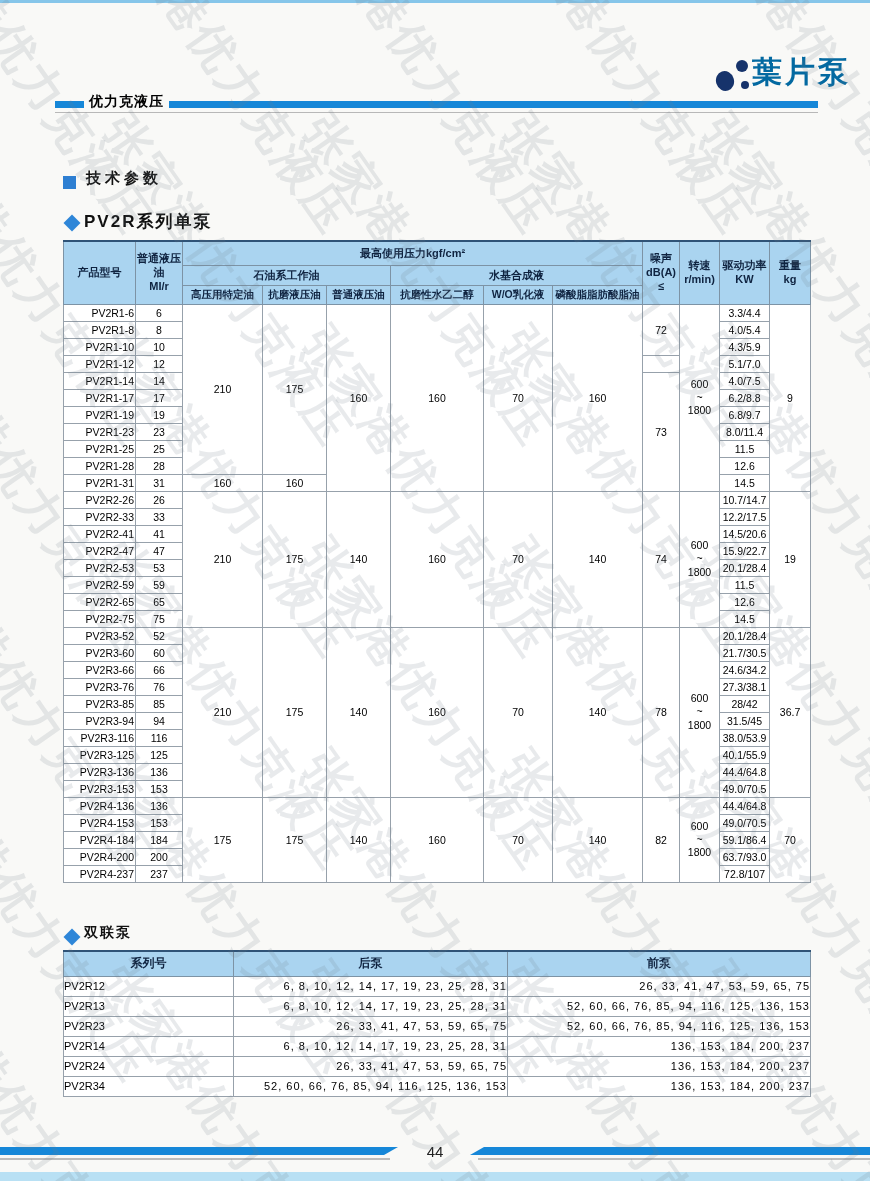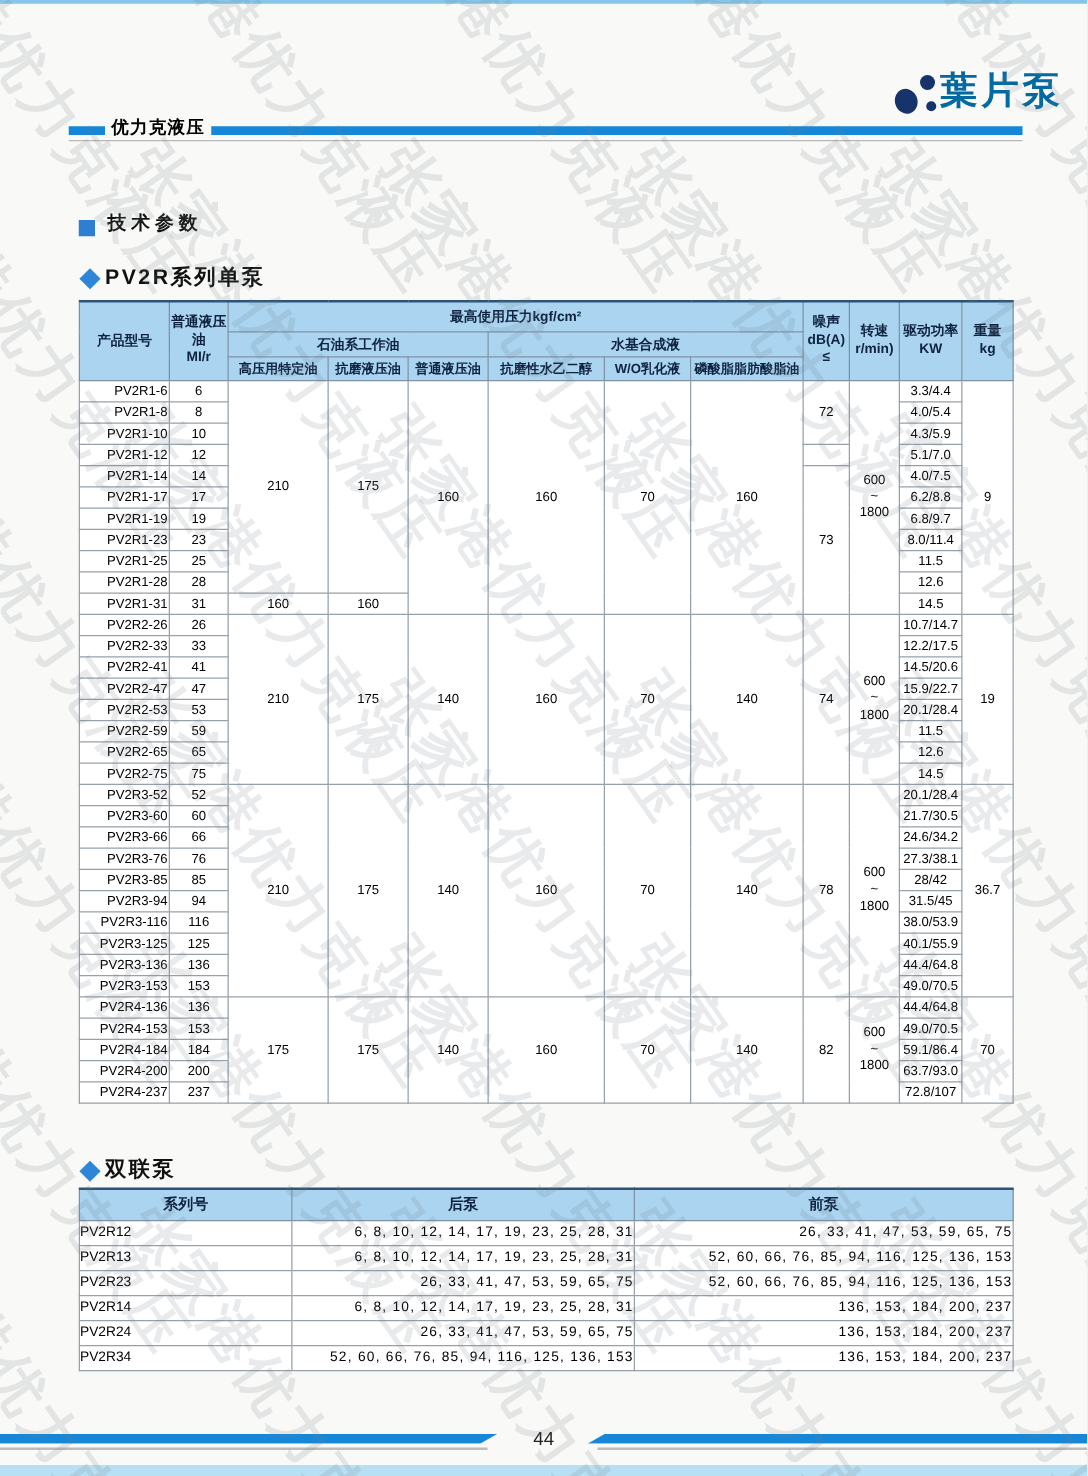--- a/index.html
+++ b/index.html
@@ -21,21 +21,21 @@
   .gray-line{position:absolute;left:55px;top:112px;width:763px;height:1px;background:#b8b8b8}
   .title-dots{position:absolute;left:714px;top:54px;width:40px;height:42px}
   .page-title{position:absolute;left:752px;top:52px;font-size:30px;font-weight:bold;color:#0369a1;letter-spacing:3px}
   
   .sec-square{position:absolute;left:63px;top:176px;width:13px;height:13px;background:#2e7fd2}
   .sec1-text{position:absolute;left:86px;top:169px;font-size:15px;font-weight:bold;letter-spacing:4px}
   .diamond{position:absolute;width:12px;height:12px;background:#2e86d8;transform:rotate(45deg)}
   .d2{left:66px;top:217px}
   .d3{left:66px;top:931px}
   .sec2-text{position:absolute;left:84px;top:210px;font-size:17px;font-weight:bold;letter-spacing:2px}
-  .sec3-text{position:absolute;left:84px;top:924px;font-size:17px;font-weight:bold;letter-spacing:2px}
+  .sec3-text{position:absolute;left:84px;top:924px;font-size:14px;font-weight:bold;letter-spacing:2px}
   
   table{border-collapse:collapse;table-layout:fixed;background:transparent}
   .single-table{position:absolute;left:63px;top:240px;width:747px;border:1px solid #5a6b79;border-top:2px solid #2f5377}
   .single-table th{background:#aad4f0;border:1px solid #7d93a5;color:#0f2340;font-weight:bold;
                    font-size:11px;padding:2px 1px;text-align:center}
   .single-table tr.h3 th{font-size:10.5px;height:19px;padding:1px}
   .single-table tr.h1 th{height:24px}
   .single-table tr.h2 th{height:19px}
   .single-table td{border:1px solid #97a1ab;background:#fff;text-align:center;font-size:10.5px;
                    height:17px;padding:0 1px;color:#000}

